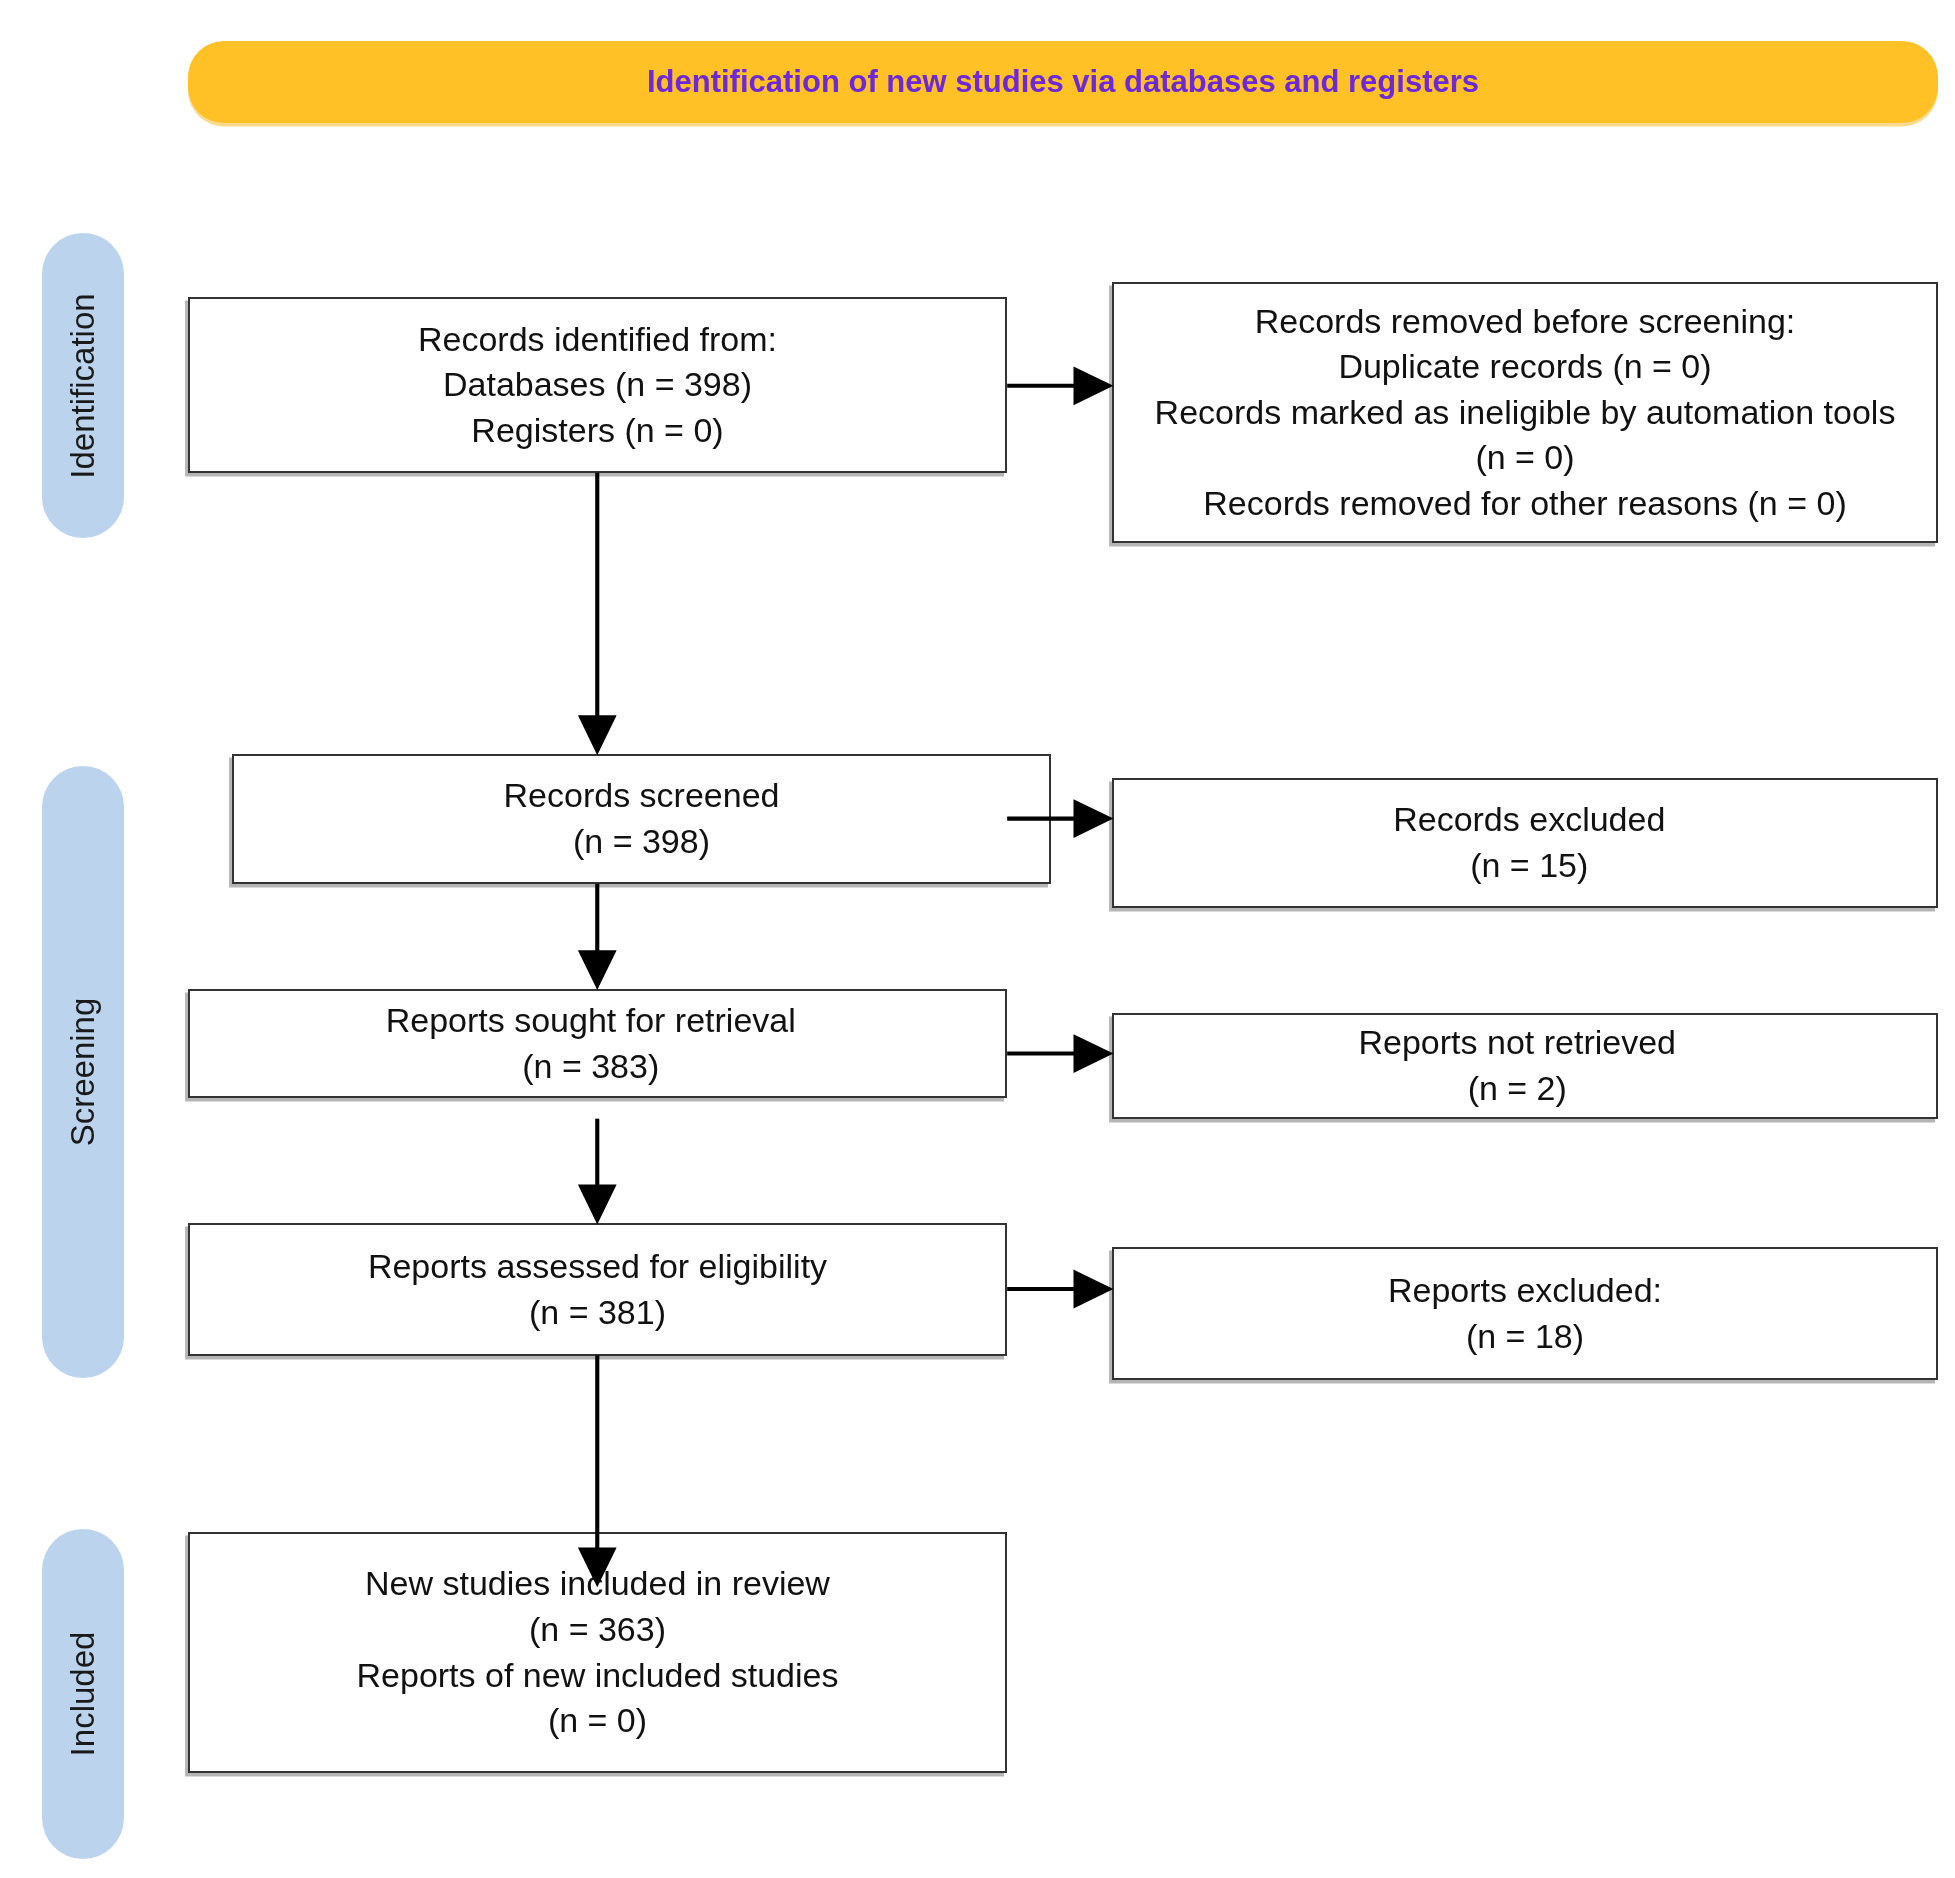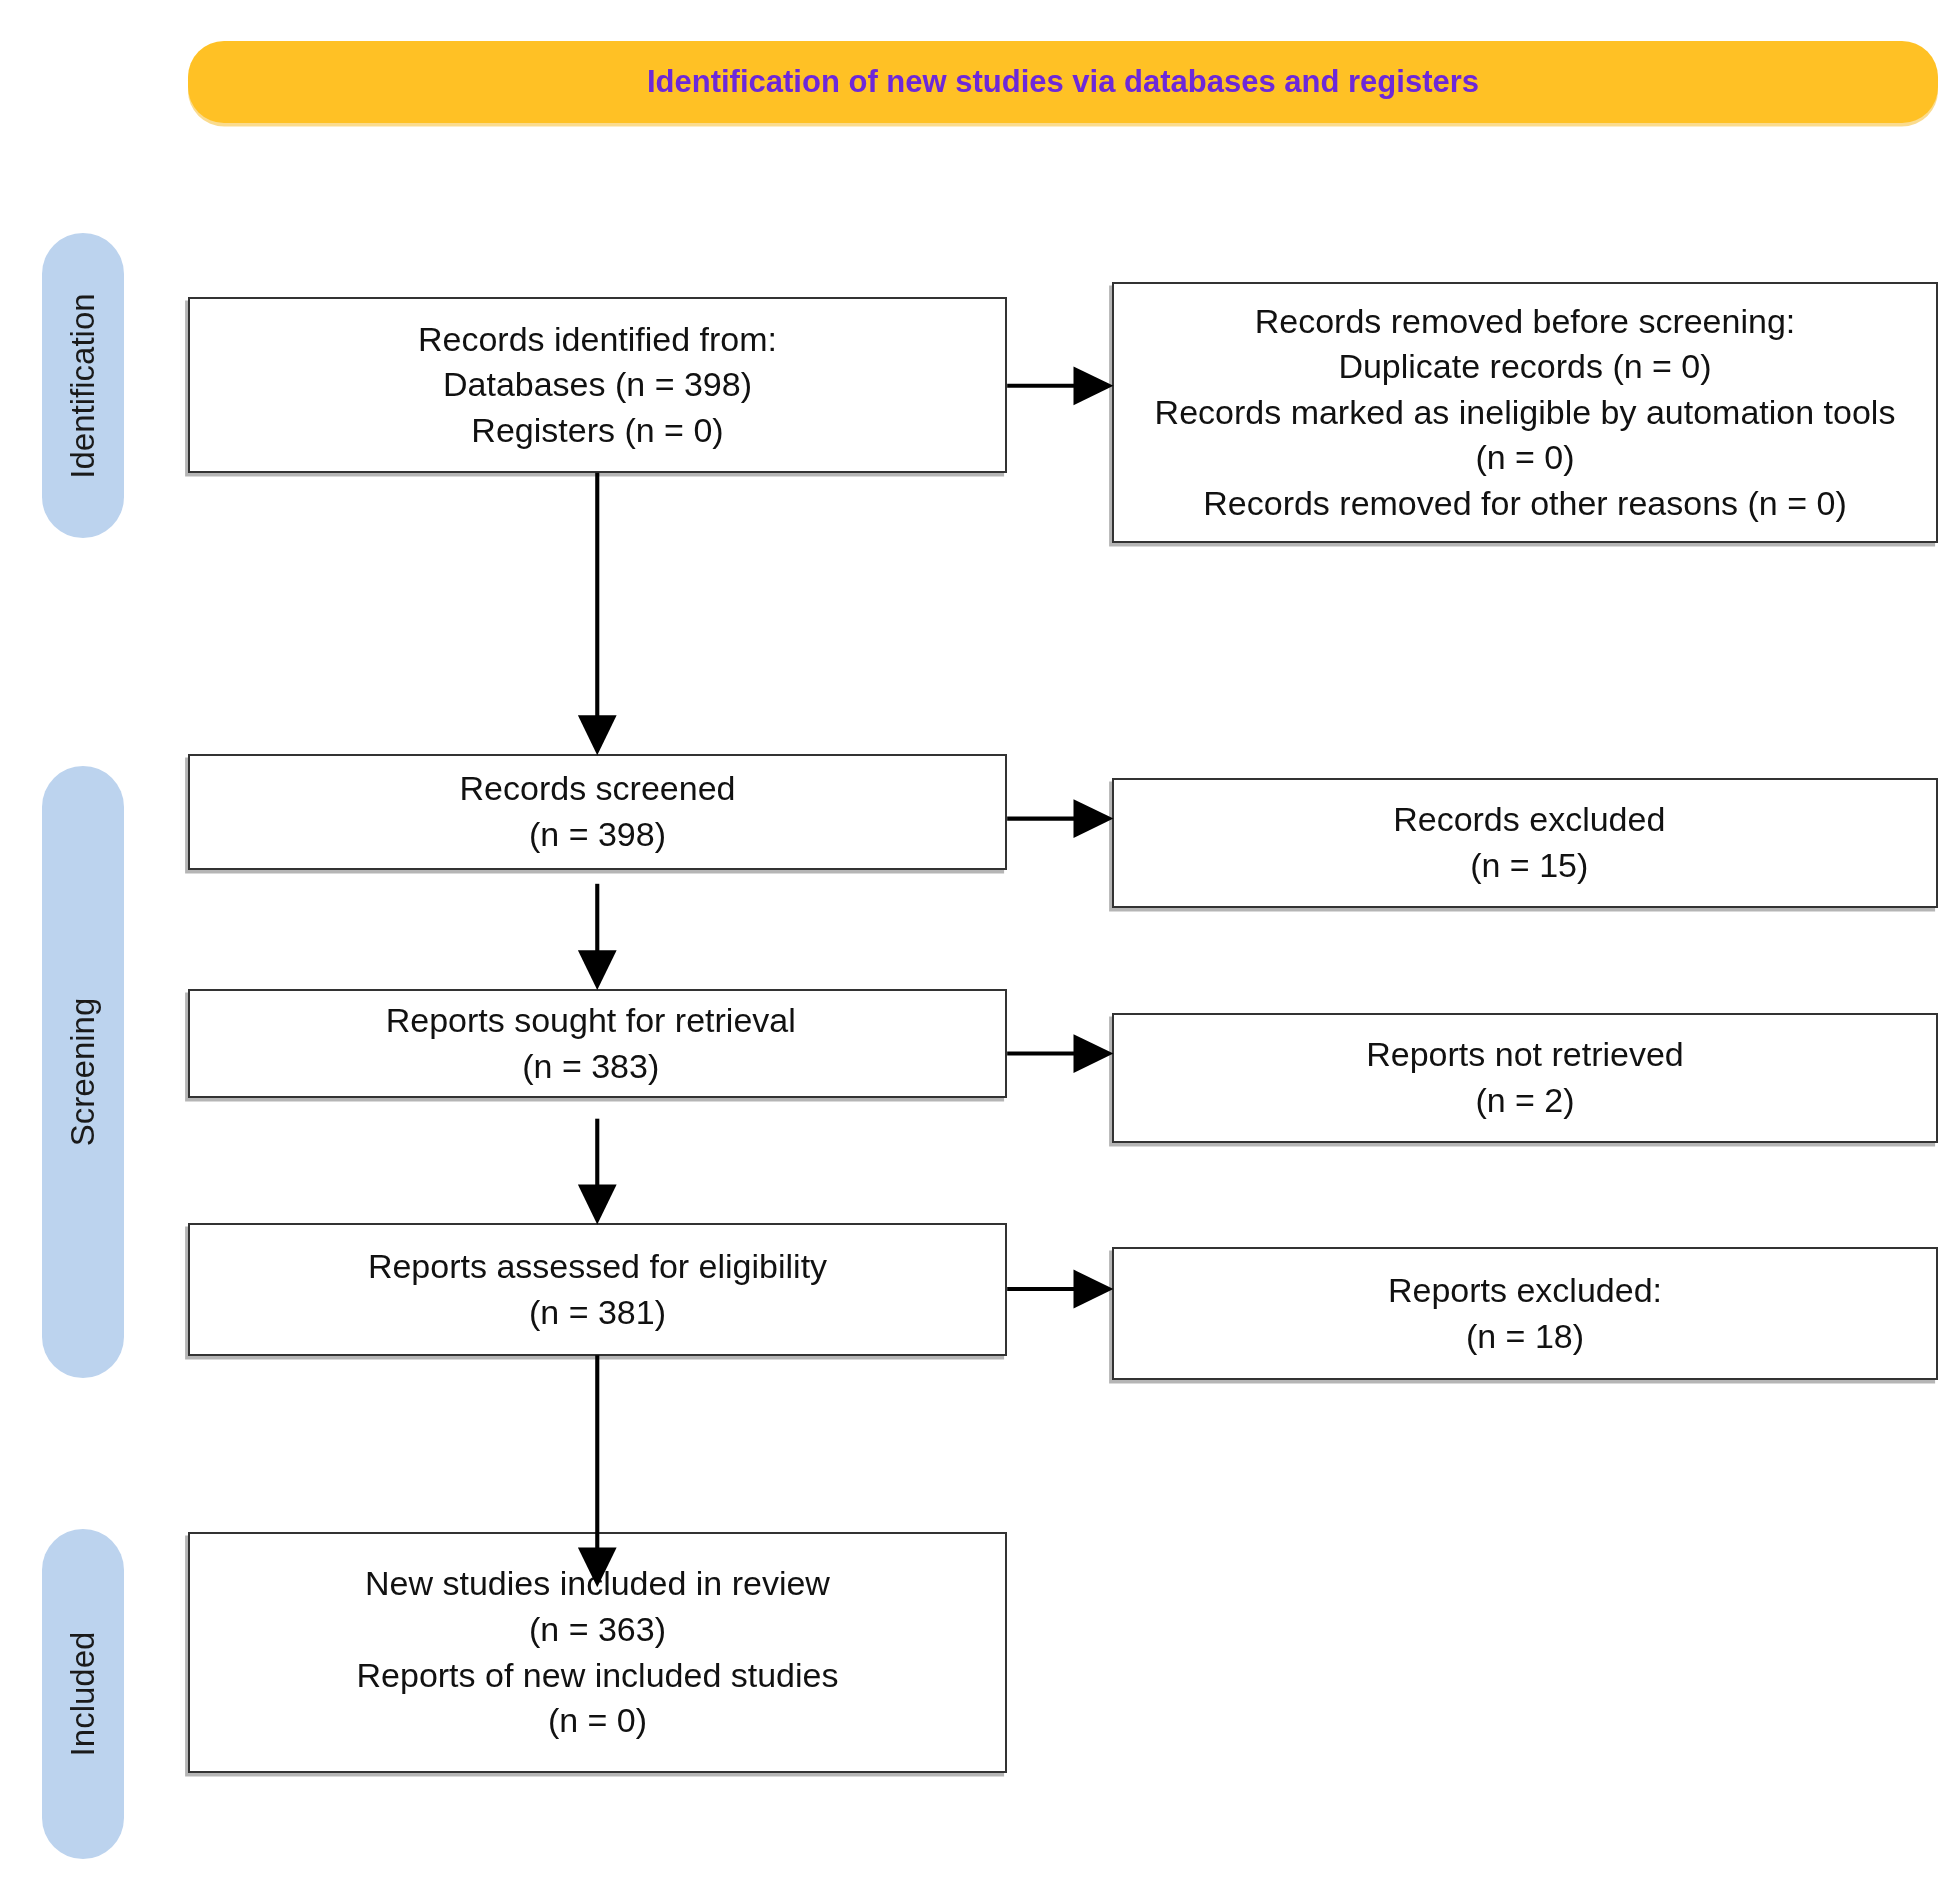--- a/index.html
+++ b/index.html
@@ -34,24 +34,24 @@
     box-shadow:-2.9px 3.5px 0 var(--shadow,#b5b5b5);
     box-sizing:border-box;
     display:flex;align-items:center;justify-content:center;
     text-align:center;font-size:34px;line-height:1.34;
     white-space:pre-line;padding:8.2px 23.5px;color:#111;
   }
   .col-left{left:188px;width:819px;}
   .col-right{left:1112px;width:826px;margin-top:24px;}
   #box-identified{top:297px;height:176px;}
   #box-removed{top:258px;height:261px;}
-  #box-screened{top:754px;height:116px;}
+  #box-screened{top:754px;height:130px;margin-left:44px;}
   #box-excluded{top:754px;height:130px;padding-left:32px;}
   #box-sought{top:989px;height:109px;padding-left:10px;}
-  #box-notretrieved{top:989px;height:130px;}
+  #box-notretrieved{top:989px;height:106px;padding-left:8px;}
   #box-assessed{top:1223px;height:133px;}
   #box-reportsexcluded{top:1223px;height:133px;}
   #box-included{top:1532px;height:241px;}
 
   #arrows{position:absolute;left:0;top:0;width:1955px;height:1878px;pointer-events:none;}
   .arrow-line{stroke:var(--arrow,#000);stroke-width:7;fill:none;}
   .arrow-head{fill:var(--arrow,#000);stroke:none;}
 </style>
 </head>
 <body>

